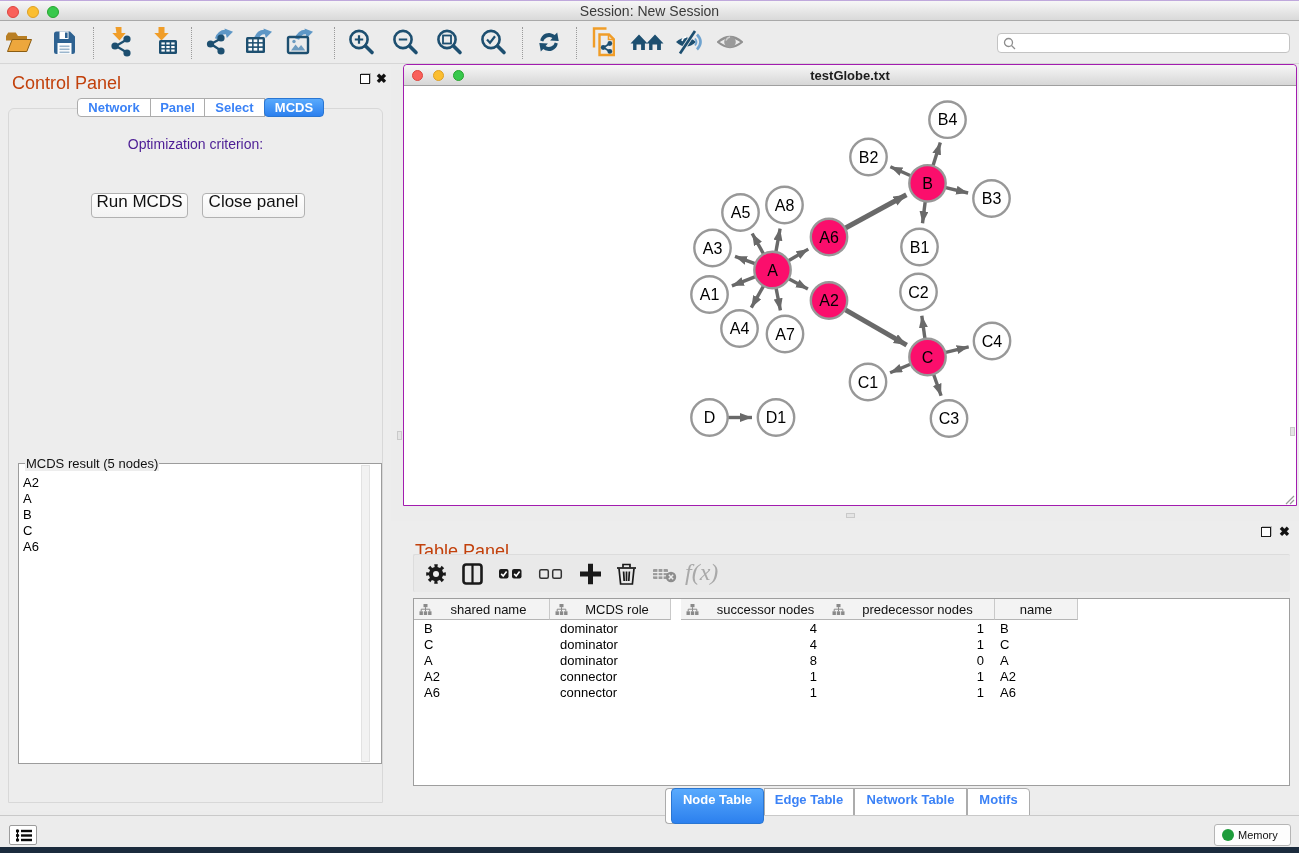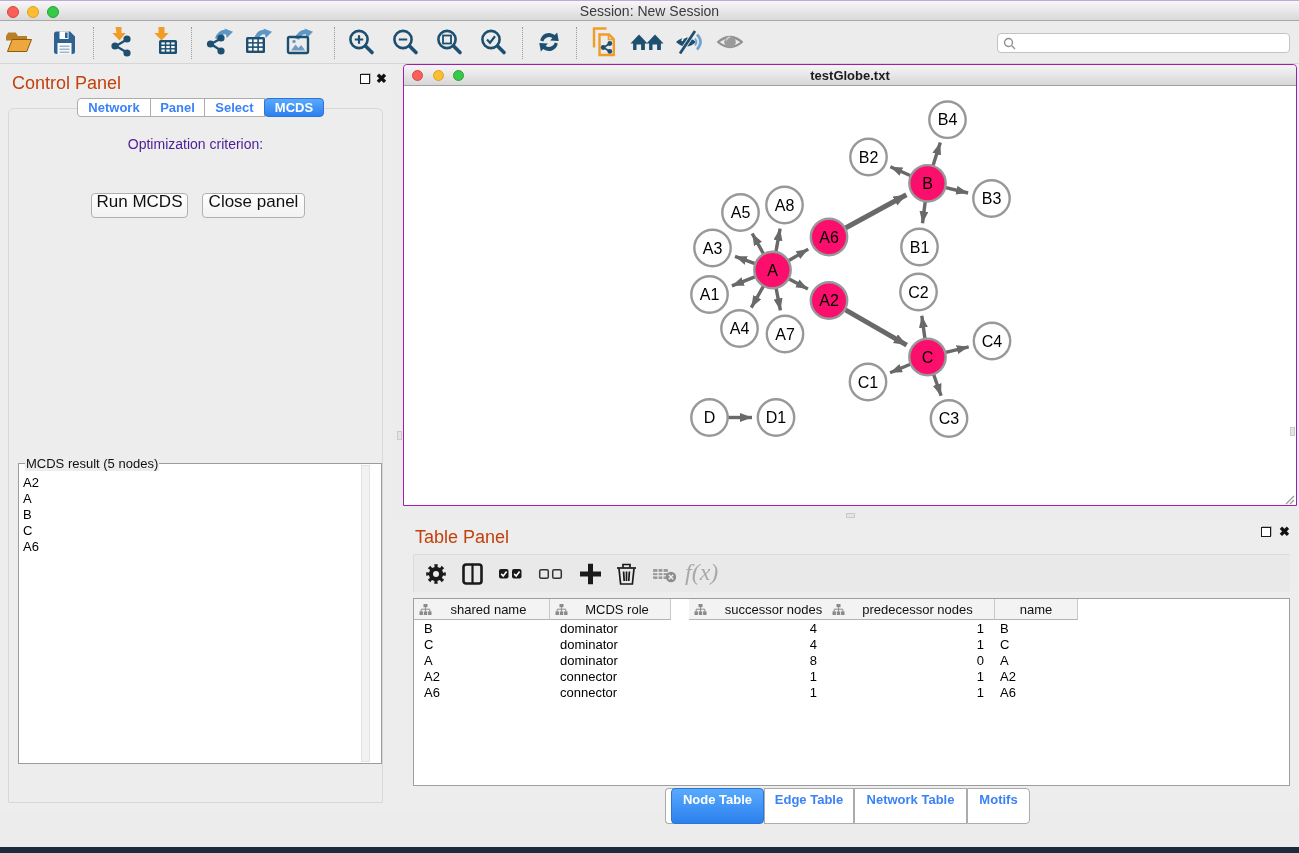--- a/index.html
+++ b/index.html
@@ -41,21 +41,21 @@
 #mcdslist{position:absolute;left:1px;top:11px;font-size:13px;color:#000;line-height:16px}
 #mcdsscroll{position:absolute;left:342px;top:1px;bottom:1px;width:9px;background:#f2f2f2;border:1px solid #e2e2e2}
 
 #netwin{position:absolute;left:403px;top:-1px;width:894px;height:442px;background:#fff;border:1px solid #a21caf;border-radius:4px 4px 0 0}
 #nettitle{height:21px;background:linear-gradient(#f6f6f6,#d7d7d7);border-bottom:1px solid #9f9f9f;border-radius:4px 4px 0 0;position:relative}
 #nettitle .tl{width:11px;height:11px;top:5px}
 #nettitle .title{position:absolute;width:100%;text-align:center;top:3px;font-size:13px;color:#1c1c1c;font-weight:bold}
 #graphbox{position:relative;width:892px;height:420px;overflow:hidden}
 
 #tpanel{position:absolute;left:391px;top:456px;width:908px;height:290px;background:#ededed}
-#tpanel .phead{position:absolute;left:24px;top:6px}
+#tpanel .phead{position:absolute;left:24px;top:20px}
 #ttoolbar{position:absolute;left:22px;top:33px;right:9px;height:38px;background:#e9e9e9;border-top:1px solid #dcdcdc;border-left:1px solid #dcdcdc;border-radius:2px}
 #ttoolbar svg{position:absolute;top:50%;transform:translateY(-50%)}
 #ttable{position:absolute;left:22px;top:77px;width:877px;height:188px;background:#fff;border:1px solid #9e9e9e}
 .th{position:absolute;top:0;height:21px;background:#f3f3f3;border-right:1px solid #c9c9c9;border-bottom:1px solid #b5b5b5;font-size:13px;color:#111;text-align:center;line-height:21px}
 #thbase{position:absolute;left:0;top:0;width:100%;height:21px;background:#fff}
 .tr{position:absolute;font-size:13px;color:#000;height:16px}
 .hicon{position:absolute;left:5px;top:5px}
 
 #btabs{position:absolute;left:0px;top:267px;width:908px}
 #btabs .tab{height:36px;line-height:21px}
@@ -389,21 +389,21 @@
             </svg><span style="margin-left:14px">shared name</span></div>
 <div class="th" style="left:136px;width:121px"><svg class="hicon" width="13" height="11" viewBox="0 0 13 11">
               <g fill="#8a8a8a">
                 <rect x="4.5" y="0" width="4" height="3.2"></rect>
                 <rect x="0.5" y="7.3" width="3.4" height="3.7"></rect>
                 <rect x="4.8" y="7.3" width="3.4" height="3.7"></rect>
                 <rect x="9.1" y="7.3" width="3.4" height="3.7"></rect>
               </g>
               <path d="M6.5,3.2 V5.2 M2.2,7.3 V5.2 H10.8 V7.3 M6.5,5.2 V7.3" stroke="#8a8a8a" stroke-width="1" fill="none"></path>
             </svg><span style="margin-left:14px">MCDS role</span></div>
-<div class="th" style="left:275px;width:156px"><svg class="hicon" width="13" height="11" viewBox="0 0 13 11">
+<div class="th" style="left:267px;width:156px"><svg class="hicon" width="13" height="11" viewBox="0 0 13 11">
               <g fill="#8a8a8a">
                 <rect x="4.5" y="0" width="4" height="3.2"></rect>
                 <rect x="0.5" y="7.3" width="3.4" height="3.7"></rect>
                 <rect x="4.8" y="7.3" width="3.4" height="3.7"></rect>
                 <rect x="9.1" y="7.3" width="3.4" height="3.7"></rect>
               </g>
               <path d="M6.5,3.2 V5.2 M2.2,7.3 V5.2 H10.8 V7.3 M6.5,5.2 V7.3" stroke="#8a8a8a" stroke-width="1" fill="none"></path>
             </svg><span style="margin-left:14px">successor nodes</span></div>
 <div class="th" style="left:413px;width:168px"><svg class="hicon" width="13" height="11" viewBox="0 0 13 11">
               <g fill="#8a8a8a">
@@ -443,13 +443,27 @@
         </div>
       <div id="btabs">
         <div class="tab sel" style="left:280px;top:0;width:93px">Node Table</div>
         <div class="tab" style="left:373px;top:0;width:90px">Edge Table</div>
         <div class="tab" style="left:463px;top:0;width:113px">Network Table</div>
         <div class="tab" style="left:576px;top:0;width:63px;border-radius:0 4px 4px 0">Motifs</div>
         <div class="tab" style="left:274px;top:0;width:10px;border-radius:4px 0 0 4px;border-right:none;z-index:1"></div>
       </div>
     </div>
   </div>
+  <div id="statusbar">
+    <div id="listbtn"><svg width="16" height="13" viewBox="0 0 16 13" style="margin:3px 0 0 6px">
+          <g fill="#0a0a0a">
+            <rect x="1" y="1.5" width="1" height="10"></rect>
+            <circle cx="1.5" cy="2" r="1.7"></circle>
+            <circle cx="1.5" cy="6.5" r="1.7"></circle>
+            <circle cx="1.5" cy="11" r="1.7"></circle>
+            <rect x="5" y="0.8" width="11" height="2.4"></rect>
+            <rect x="5" y="5.3" width="11" height="2.4"></rect>
+            <rect x="5" y="9.8" width="11" height="2.4"></rect>
+          </g>
+        </svg></div>
+    <div id="membtn"><span class="dot"></span>Memory</div>
+  </div>
 </div>
 
 </body></html>

